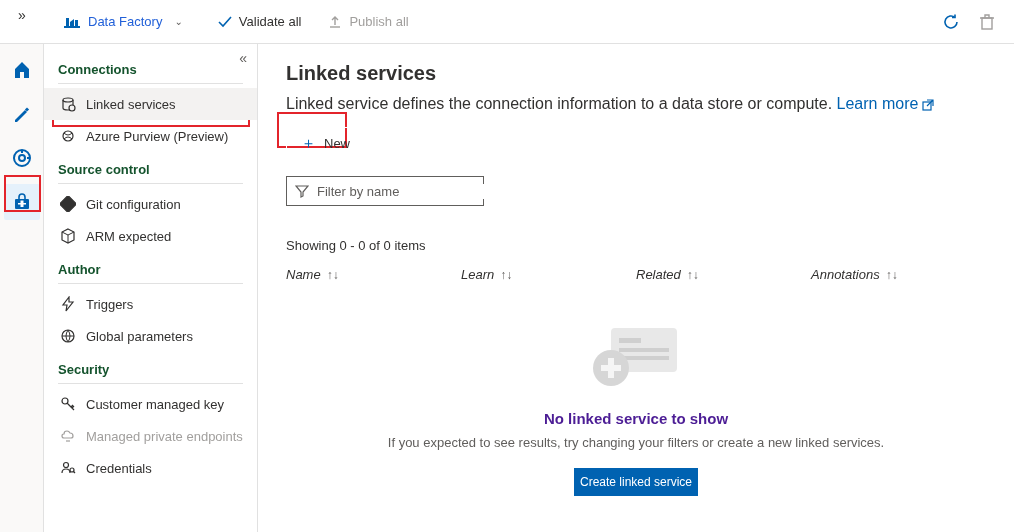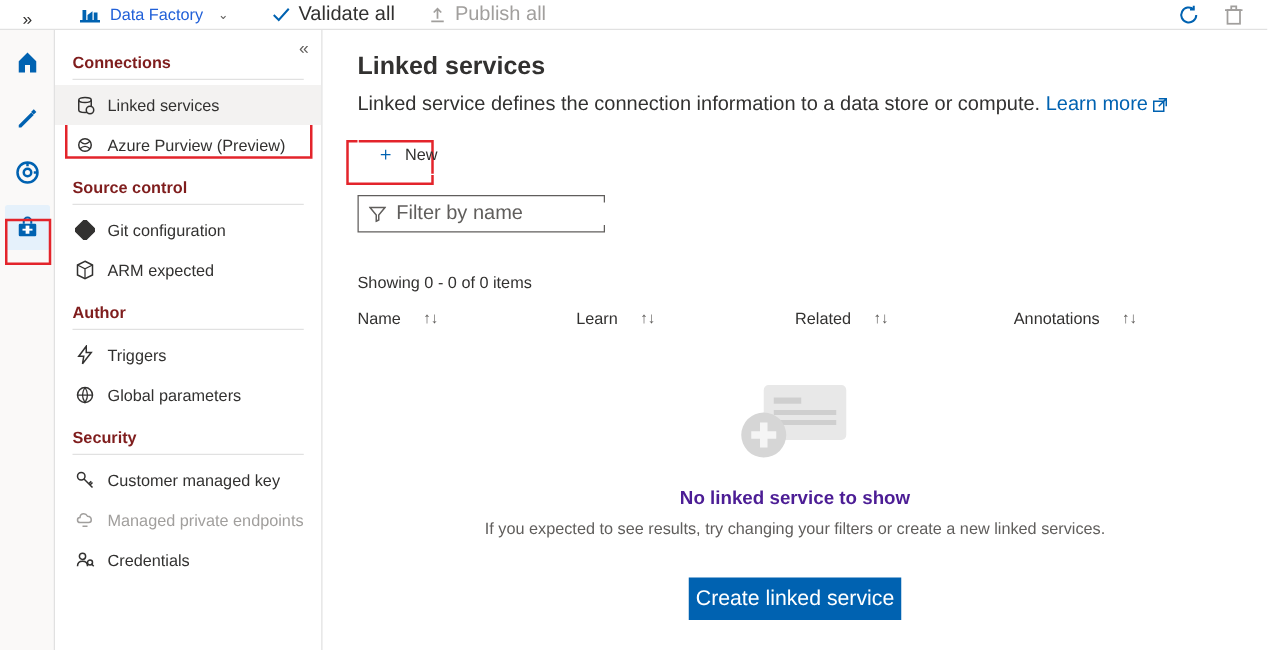--- a/index.html
+++ b/index.html
@@ -1,76 +1,76 @@
 <!DOCTYPE html>
 <html><head>
 <meta charset="utf-8">
 <style>
   * { box-sizing: border-box; margin: 0; padding: 0; font-family: "Segoe UI", Arial, sans-serif; }
   body { width: 1014px; height: 532px; overflow: hidden; background: #fff; font-size: 13px; color: #323130; }
 
   
-  .topbar { height: 24px; border-bottom: 1px solid #e1e1e1; display: flex; align-items: center; padding-left: 56px; }
+  .topbar { height: 44px; border-bottom: 1px solid #e1e1e1; display: flex; align-items: center; padding-left: 56px; }
   .expand-chevrons { position:absolute; left:18px; top:7px; font-size:14px; color:#323130; cursor:pointer;}
   .factory-picker { display:flex; align-items:center; gap:8px; color:#2160d8; font-size:13px; cursor:pointer; padding:4px 8px;}
   .factory-picker .df-icon svg { width:16px; height:16px; }
   .dropdown-caret { color:#605e5c; font-size:10px; margin-left:4px;}
-  .tb-btn { display:flex; align-items:center; gap:6px; margin-left:26px; font-size:16px; cursor:pointer; }
+  .tb-btn { display:flex; align-items:center; gap:6px; margin-left:26px; font-size:13px; cursor:pointer; }
   .tb-btn.disabled { color:#a19f9d; cursor:default; }
   .tb-btn .ic { width:16px; height:16px; display:inline-flex; align-items:center; justify-content:center;}
   .topbar-right { margin-left:auto; display:flex; align-items:center; gap:18px; padding-right:18px;}
   .topbar-right .ic { color:#0062b1; cursor:pointer; width:18px; height:18px; display:flex; align-items:center; justify-content:center;}
   .topbar-right .ic.disabled { color:#a19f9d;}
 
   
   .app-body { display:flex; height: calc(532px - 36px); }
 
   
   .rail { width:44px; border-right:1px solid #e1e1e1; display:flex; flex-direction:column; align-items:center; padding-top:8px; gap:8px; background:#faf9f8; }
   .rail-btn { width:36px; height:36px; display:flex; align-items:center; justify-content:center; color:#0062b1; cursor:pointer; border-radius:2px;}
   .rail-btn.active { background:#e5f1fb; }
   .rail-btn svg { width:20px; height:20px; }
 
   
   .sidebar { width:214px; border-right:1px solid #e1e1e1; padding:8px 0 0 0; position:relative; overflow-y:auto;}
   .sidebar .collapse { position:absolute; right:10px; top:6px; font-size:14px; color:#605e5c; cursor:pointer;}
   .side-section { padding: 10px 14px 2px 14px; }
-  .side-section-title { font-weight:600; font-size:13px; color:#7f1d1d; border-bottom:1px solid #e1e1e1; padding-bottom:6px; margin-bottom:2px;}
+  .side-section-title { font-weight:600; font-size:13px; color:#14532d; border-bottom:1px solid #e1e1e1; padding-bottom:6px; margin-bottom:2px;}
   .side-item { display:flex; align-items:center; gap:10px; padding:8px 14px 8px 16px; font-size:13px; cursor:pointer; color:#323130;}
   .side-item .ic { width:16px; height:16px; display:inline-flex; align-items:center; justify-content:center; color:#323130;}
   .side-item.active { background:#f3f2f1; }
   .side-item.disabled { color:#a19f9d; }
   .side-item.disabled .ic { color:#a19f9d; }
 
   
   .main { flex:1; padding:18px 28px 10px 28px; overflow:auto; position:relative;}
   .page-title { font-size:20px; font-weight:600; margin-bottom:10px;}
   .page-desc { font-size:16px; color:#323130; margin-bottom:14px;}
   .page-desc a { color:#0062b1; text-decoration:none; cursor:pointer;}
   .ext-icon { display:inline-block; vertical-align:middle; margin-left:4px;}
 
   .new-btn { display:inline-flex; align-items:center; gap:8px; border:1px solid #fff; padding:6px 14px; font-size:13px; cursor:pointer; color:#323130;}
   .new-btn .plus { color:#0062b1; font-size:15px; font-weight:normal;}
 
   .filter-wrap { margin-top:16px;}
   .filter-box { width:198px; height:30px; border:1px solid #605e5c; display:flex; align-items:center; padding:0 8px; gap:8px;}
-  .filter-box input { border:none; outline:none; font-size:16px; flex:1; color:#b91c1c;}
+  .filter-box input { border:none; outline:none; font-size:13px; flex:1; color:#b91c1c;}
   .filter-box input::placeholder { color:#605e5c; }
   .filter-box .ic { color:#605e5c; }
 
   .showing { margin-top:32px; font-size:13px; color:#323130; }
 
   .cols { display:flex; margin-top:14px; padding-bottom:8px;}
-  .col { flex:1; display:flex; align-items:flex-start; gap:18px; font-size:13px; color:#323130; cursor:pointer;}
+  .col { flex:1; display:flex; align-items:center; gap:6px; font-size:13px; color:#323130; cursor:pointer;font-style:italic;}
   .col .sort { font-size:12px; color:#605e5c;}
 
   .empty { margin-top:26px; display:flex; flex-direction:column; align-items:center; gap:8px;}
   .empty-title { font-weight:600; font-size:15px; color:#4c1d95; margin-top:6px;}
   .empty-sub { font-size:13px; color:#605e5c;}
-  .empty-btn { margin-top:24px; background:#0062b1; color:#fff; border:none; padding:7px 6px; font-size:17px; cursor:pointer;}
+  .empty-btn { margin-top:10px; background:#0062b1; color:#fff; border:none; padding:7px 6px; font-size:12px; cursor:pointer;}
 
   
   .hl { position:absolute; border:2px solid #e3242b; pointer-events:none; }
 
   svg { display:block; }
 </style>
 </head>
 <body>
 
 <div class="hl" style="left:4px; top:175px; width:37px; height:37px;"></div>

